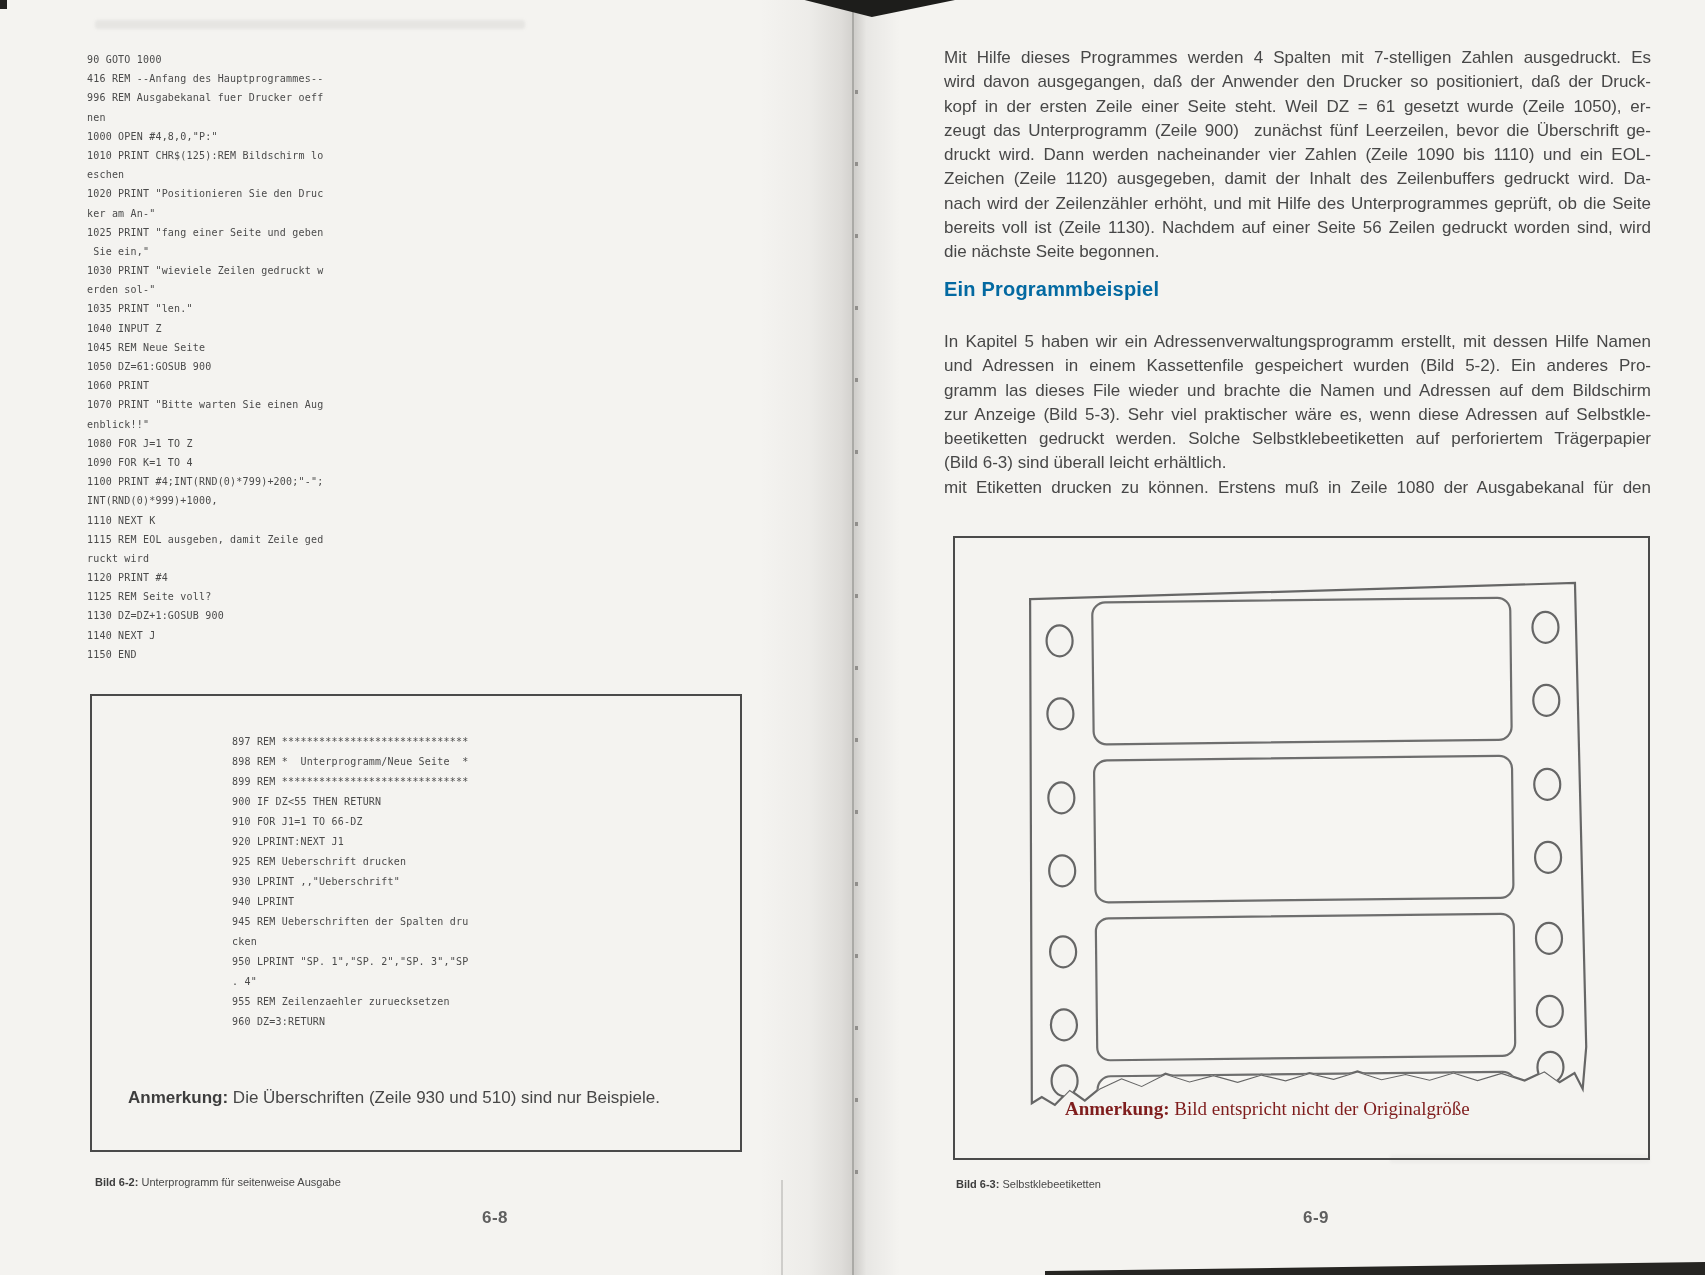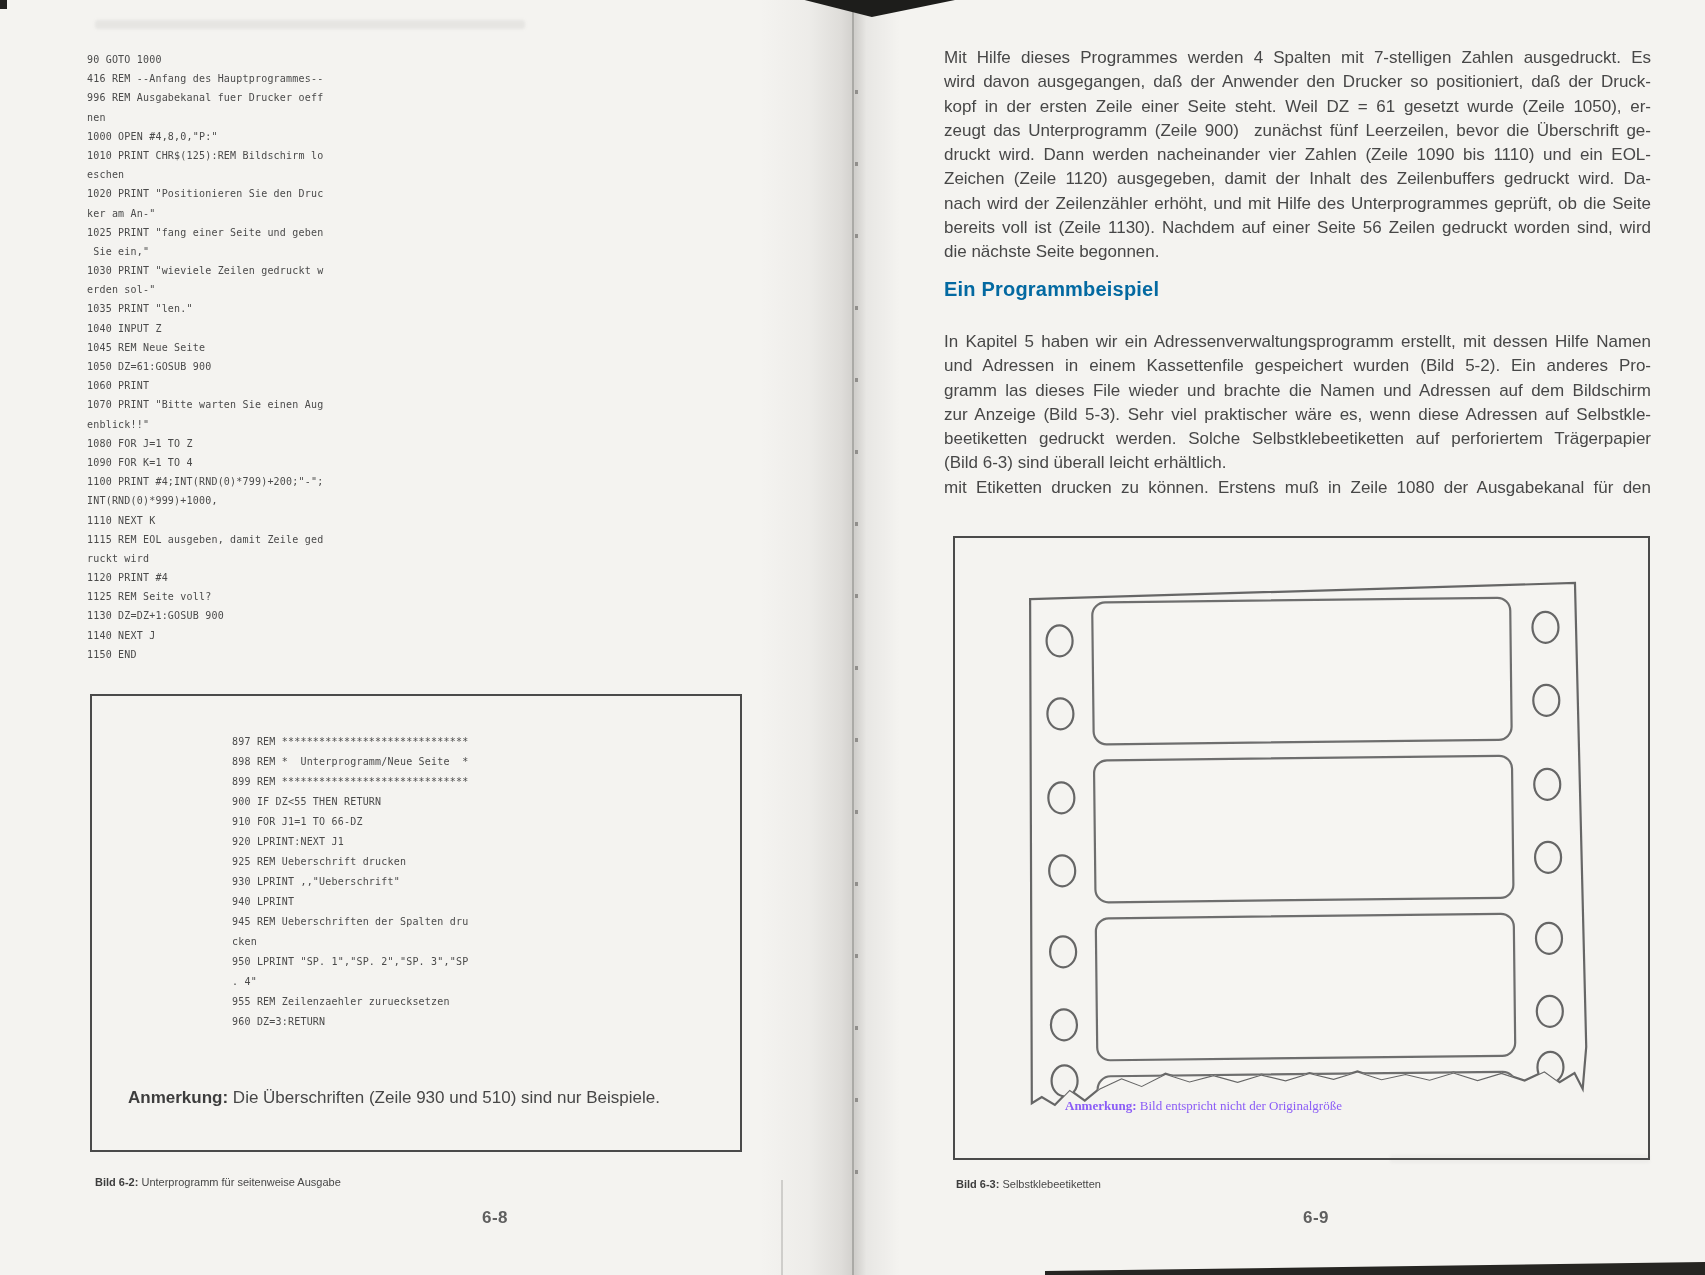--- a/index.html
+++ b/index.html
@@ -37,21 +37,21 @@
   .para .jline{text-align:justify;text-align-last:justify;}
   .heading{position:absolute;color:#0369a1;font-size:20px;font-weight:bold;letter-spacing:0.2px;}
 
   .note{position:absolute;font-size:17px;color:var(--ink);}
   .note b{color:#3d3d3d;}
   .caption{position:absolute;font-size:11px;color:var(--ink);}
   .caption b{color:#3d3d3d;}
   .pagenum{position:absolute;font-size:17px;color:var(--muted);font-weight:bold;letter-spacing:0.5px;}
 
   
-  .fig-note{position:absolute;font-family:"Liberation Serif",serif;font-size:13px;color:#8b5cf6;}
+  .fig-note{position:absolute;font-family:"Liberation Serif",serif;font-size:19px;color:#7f1d1d;}
   .sheet-wrap{position:absolute;left:72px;top:42px;width:565px;height:545px;transform:rotate(-0.65deg);transform-origin:50% 50%;}
   svg{display:block;}
 </style>
 </head>
 <body>
 
 <div id="scan">
 
   <div class="gutter"></div>
   <div class="crease"></div>

